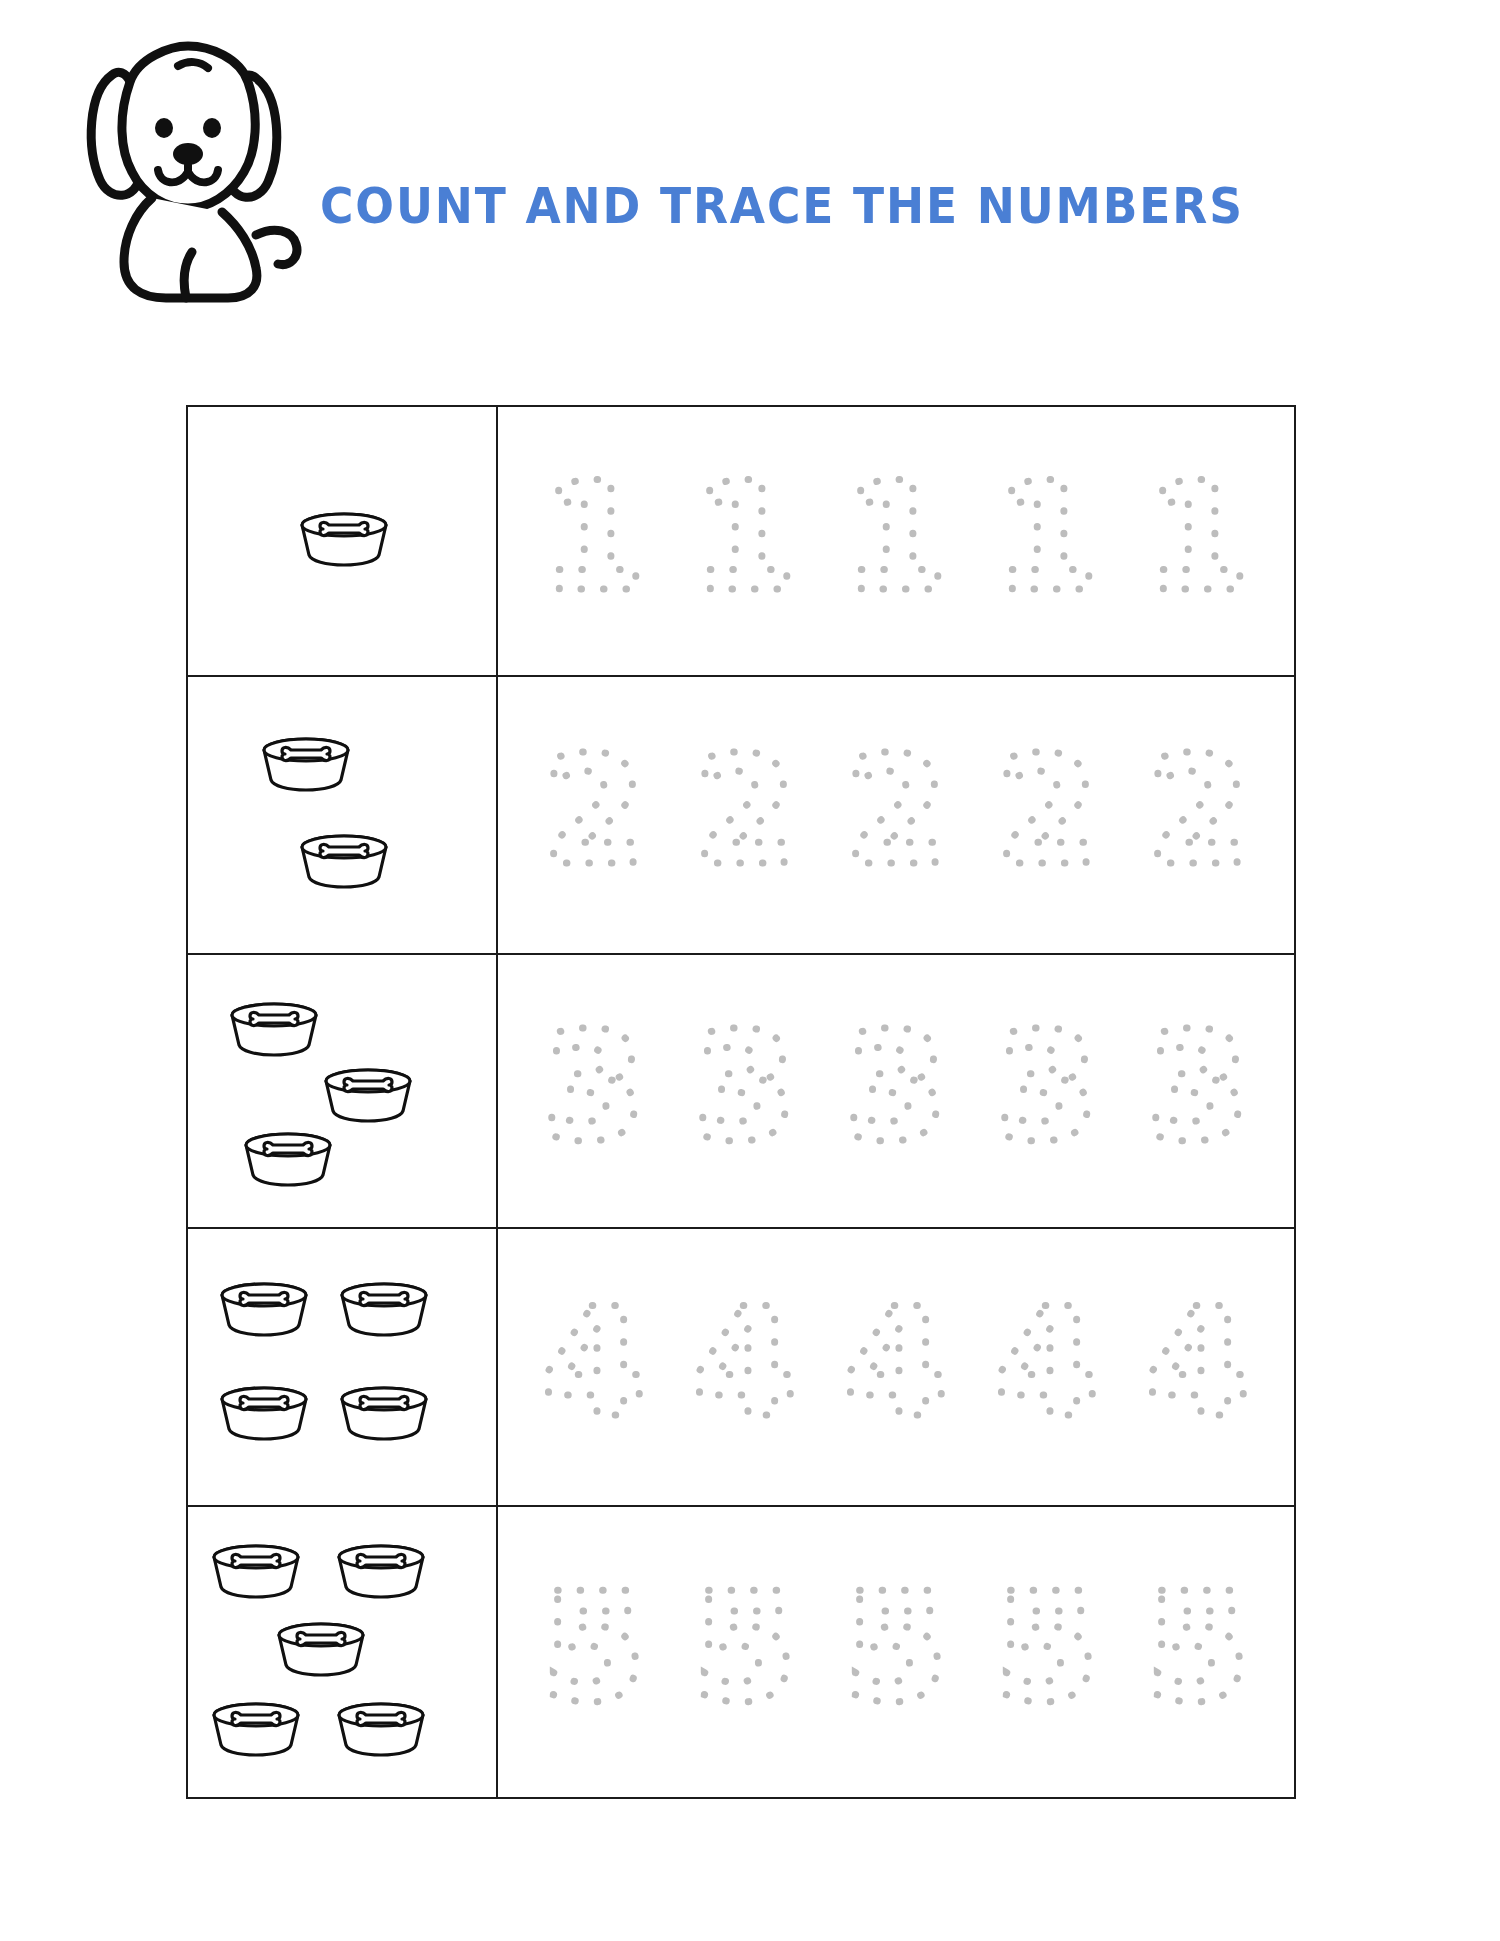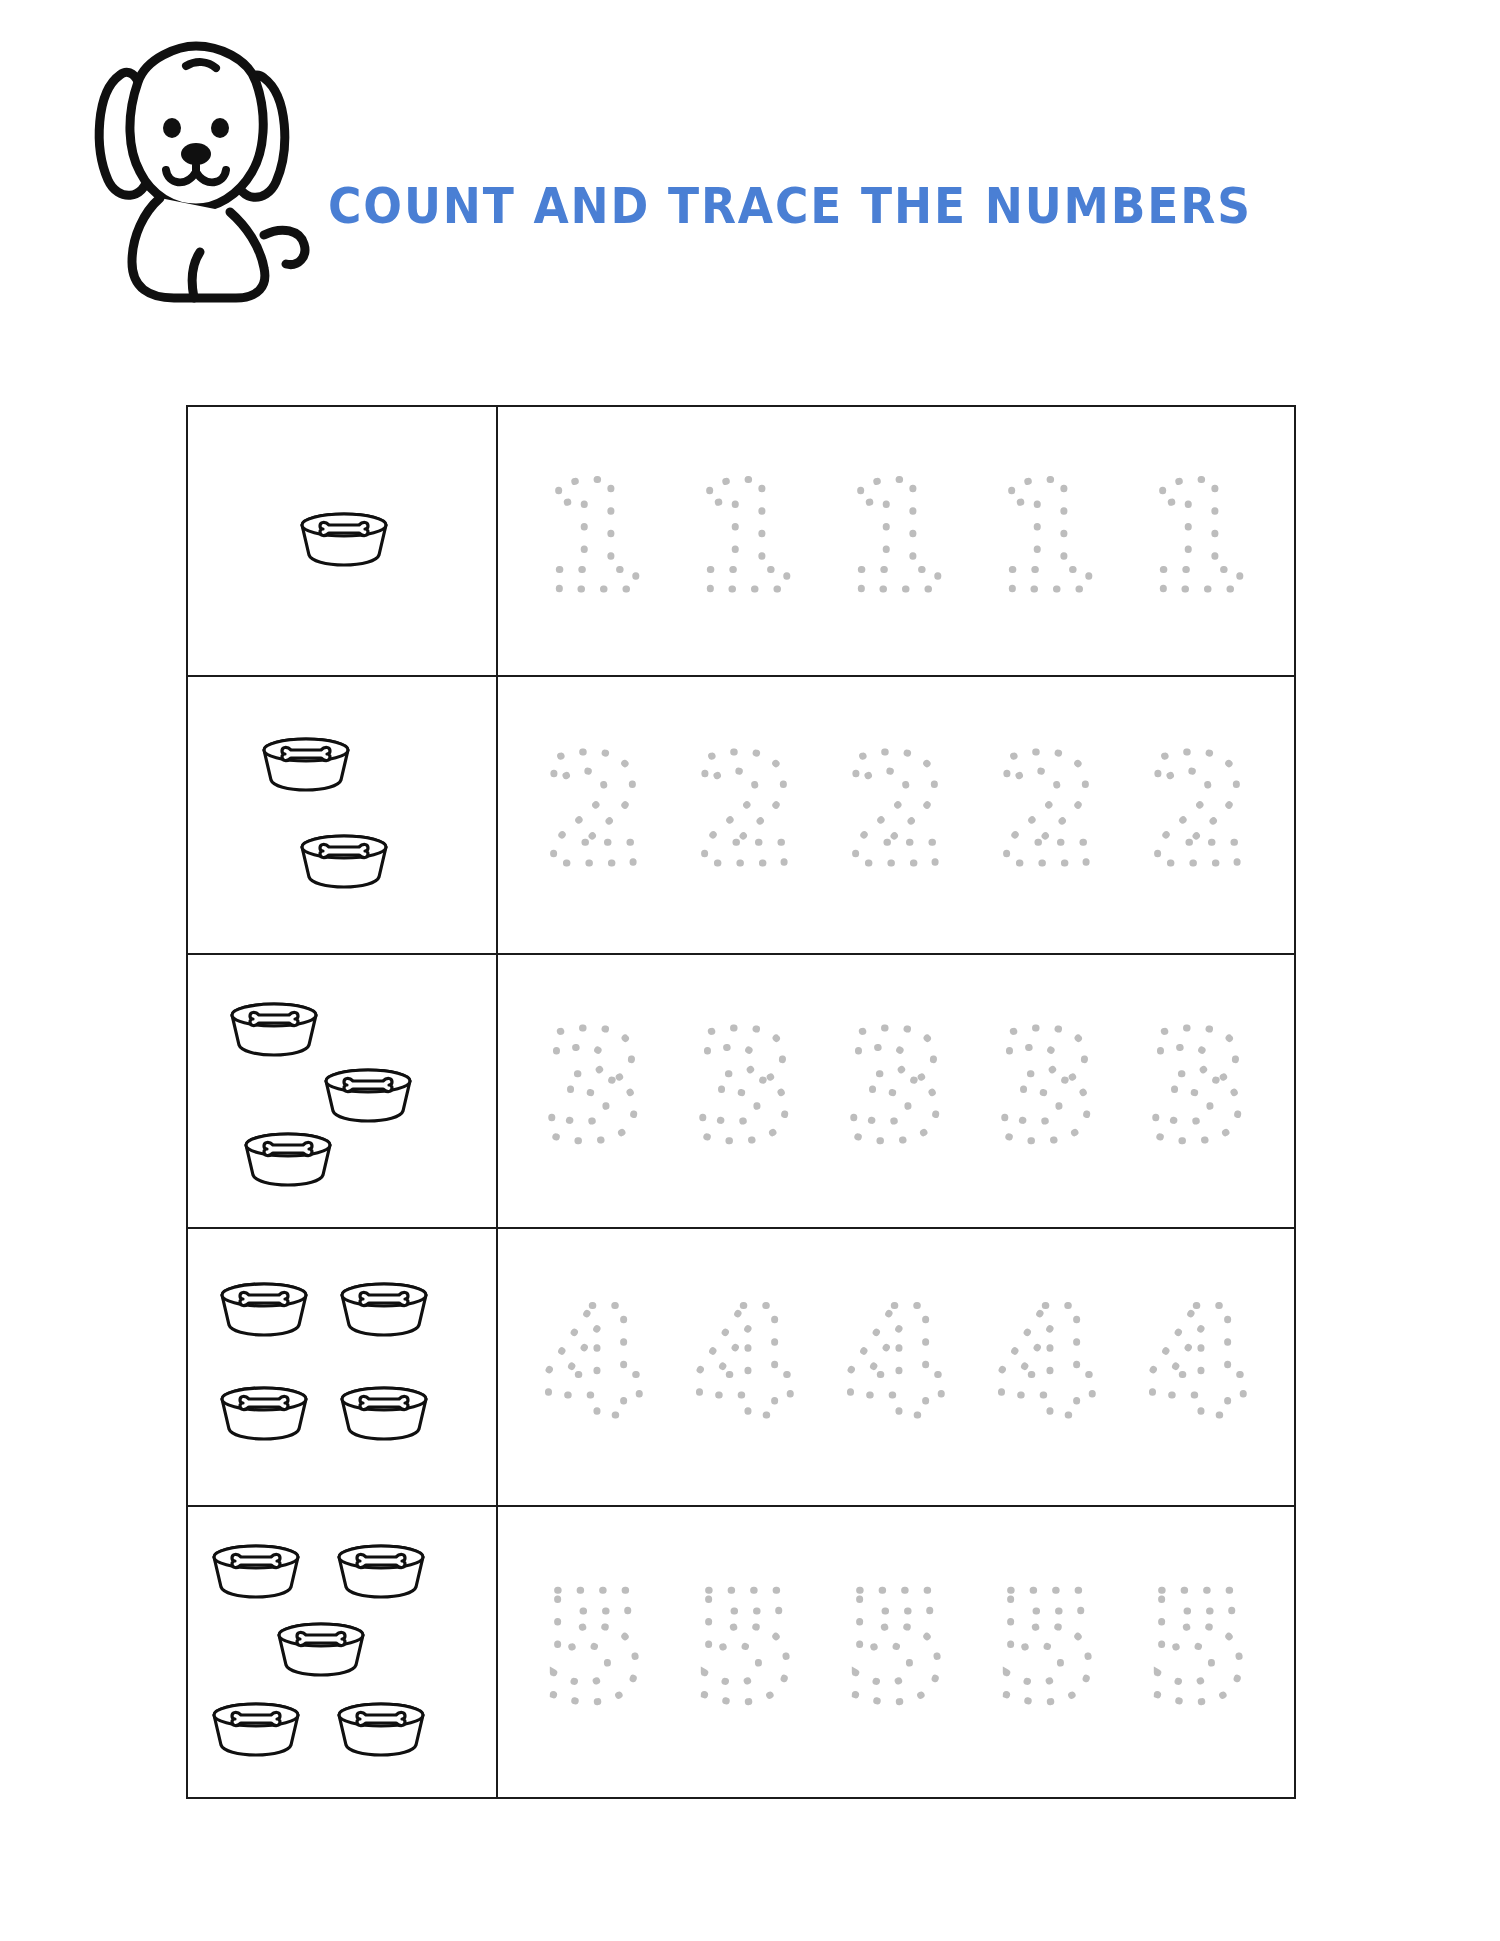--- a/index.html
+++ b/index.html
@@ -11,21 +11,21 @@
     width: 1500px;
     height: 1941px;
     position: relative;
     font-family: "Liberation Sans", sans-serif;
     overflow: hidden;
   }
 
   
   .header {
     position: absolute;
-    left: 8px;
+    left: 0;
     top: 0;
     width: 1438px;
     height: 380px;
     text-align: right;
   }
   .dog-mascot {
     position: absolute;
     left: 60px;
     top: 30px;
     width: 260px;

